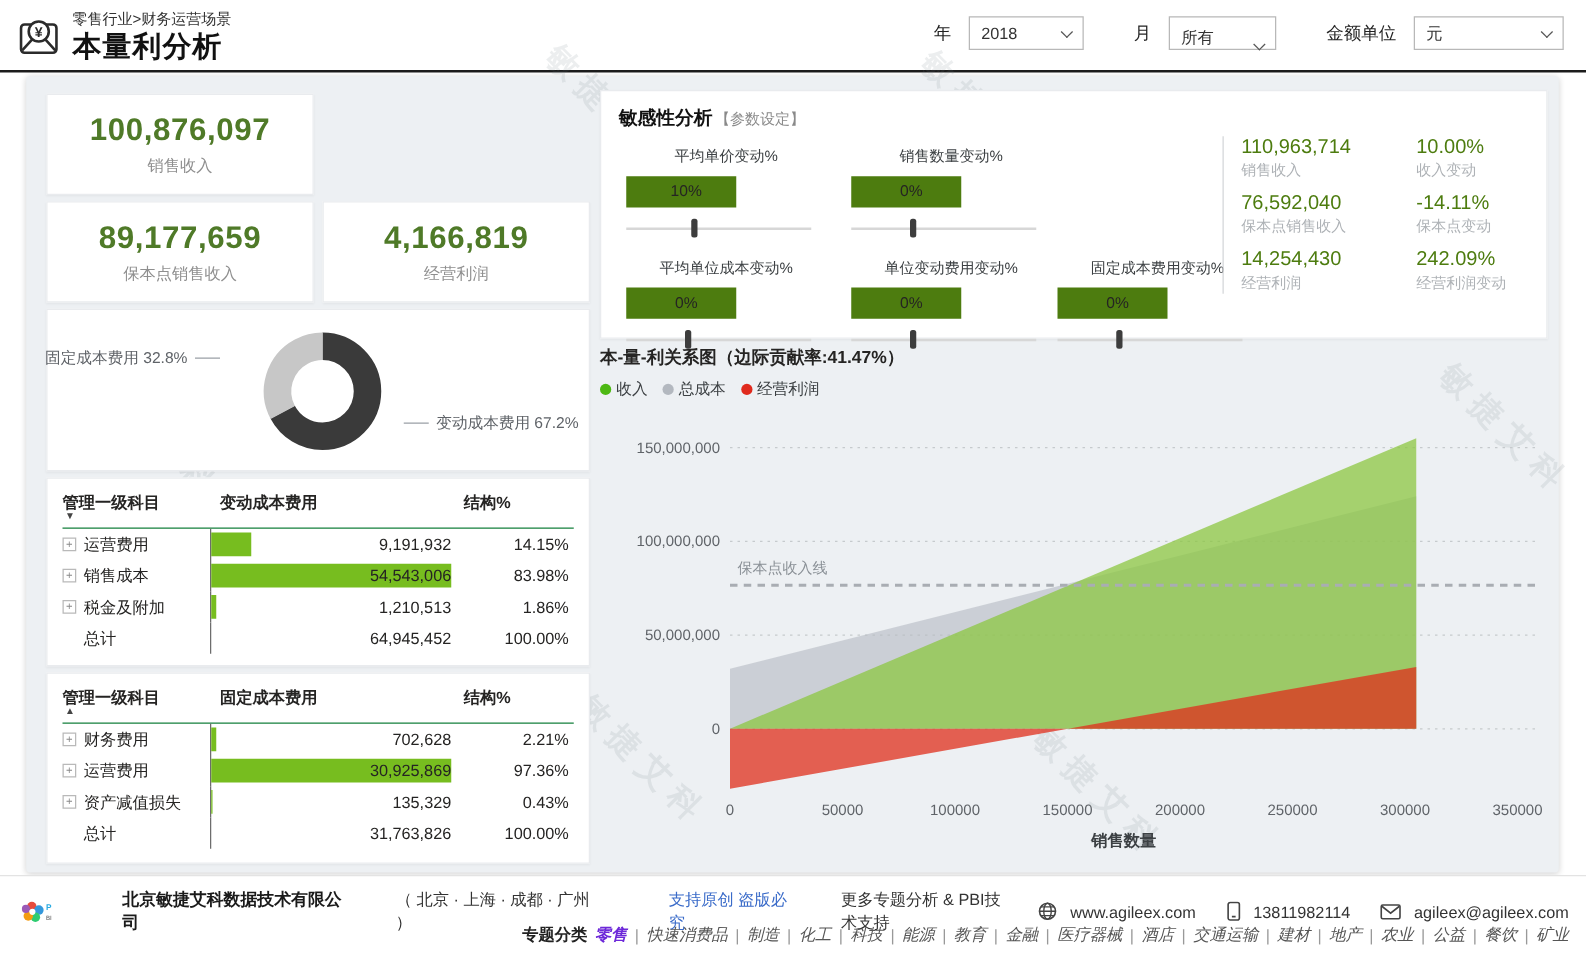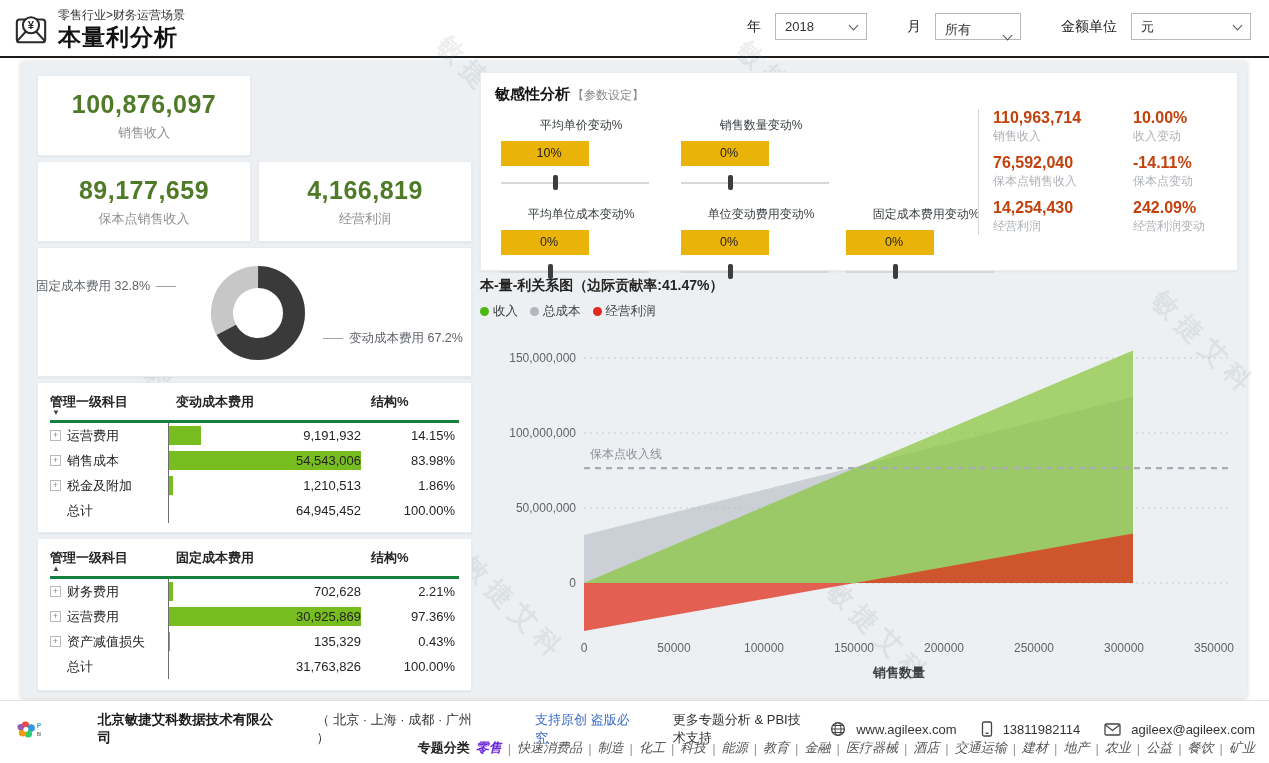--- a/index.html
+++ b/index.html
@@ -31,21 +31,21 @@
   .kpi .l{font-size:13px;color:#8f8f8f;margin-top:5px;}
 
   
   .donut-card{left:16px;top:186px;width:435px;height:130px;}
   .dlabel{position:absolute;font-size:12.5px;color:#5f6368;white-space:nowrap;display:flex;align-items:center;gap:6px;}
   .dline{display:inline-block;width:20px;height:0;border-top:1px solid #9aa0a6;}
 
   
   .tbl-card{left:16px;top:321px;width:435px;height:151px;padding:10px 12px 8px 12px;font-size:13px;color:var(--ink);}
   .tbl2{top:477px;height:153px;}
-  .thead{display:flex;font-weight:700;border-bottom:3px solid #15803d;padding-bottom:17px;position:relative;height:30px;}
+  .thead{display:flex;font-weight:700;border-bottom:1px solid #15803d;padding-bottom:17px;position:relative;height:30px;}
   .th1{width:118px;position:relative;}
   .sortmark{position:absolute;left:2px;top:15px;font-size:8px;color:#444;}
   .th2{flex:1;padding-left:8px;}
   .th3{width:92px;padding-left:4px;}
   .trow{display:flex;align-items:center;height:25px;}
   .tname{width:118px;display:flex;align-items:center;gap:6px;}
   .expander{width:11px;height:11px;border:1px solid #b9b9b9;color:#8a8a8a;font-size:9px;line-height:9px;text-align:center;flex:none;cursor:pointer;}
   .expander::before{content:"+";}
   .barcell{flex:1;position:relative;border-left:1px solid #6d6d6d;height:100%;display:flex;align-items:center;justify-content:flex-end;padding-right:6px;}
   .vbar{position:absolute;left:0;top:3px;bottom:3px;background:var(--bargreen);}
@@ -53,27 +53,27 @@
   .pctcell{width:92px;text-align:right;padding-right:4px;}
   .totrow{font-weight:400;}
   .totrow .barcell{border-left:1px solid #6d6d6d;}
 
   
   .sens-card{left:459px;top:11px;width:758px;height:199px;padding:12px 14px;}
   .sens-title{font-size:15px;font-weight:700;color:#111;}
   .sens-sub{font-size:12px;color:#8a8a8a;font-weight:400;margin-left:2px;}
   .sgroup{position:absolute;width:160px;text-align:center;}
   .slabel{font-size:12px;color:#3c4043;margin-bottom:7px;white-space:nowrap;}
-  .sbox{width:88px;height:25px;background:#eab308;font-size:12.5px;color:#252423;line-height:25px;padding-left:8px;cursor:text;}
+  .sbox{width:88px;height:25px;background:#4d7c0f;font-size:12.5px;color:#252423;line-height:25px;padding-left:8px;cursor:text;}
   .strack{position:relative;width:148px;height:2px;background:#d7d7d7;margin-top:16px;}
   .handle{position:absolute;top:-7px;width:5px;height:15px;background:#3d3d3d;border-radius:2px;cursor:grab;}
   .results{position:absolute;left:497px;top:36px;border-left:1px solid #d4d6d9;padding-left:14px;width:245px;display:flex;flex-direction:column;gap:9px;}
   .rrow{display:flex;}
   .rcell{width:140px;} .rcell2{flex:1;}
-  .rv{font-size:16px;font-weight:700;color:#c2410c;}
+  .rv{font-size:16px;font-weight:400;color:#4d7c0f;}
   .rl{font-size:12px;color:#aeb2b6;margin-top:1px;}
 
   
   .chart-block{position:absolute;left:459px;top:216px;width:760px;height:414px;}
   .chart-title{font-size:14px;font-weight:700;color:#252423;}
   .legend{display:flex;gap:12px;margin-top:8px;align-items:center;}
   .litem{display:flex;align-items:center;gap:4px;font-size:12.5px;color:#3c4043;}
   .ldot{width:9px;height:9px;border-radius:50%;}
   .grid{stroke:#c6cacd;stroke-width:1;stroke-dasharray:2 4;}
   .ytick,.xtick{fill:#5f6368;font-size:12px;}

